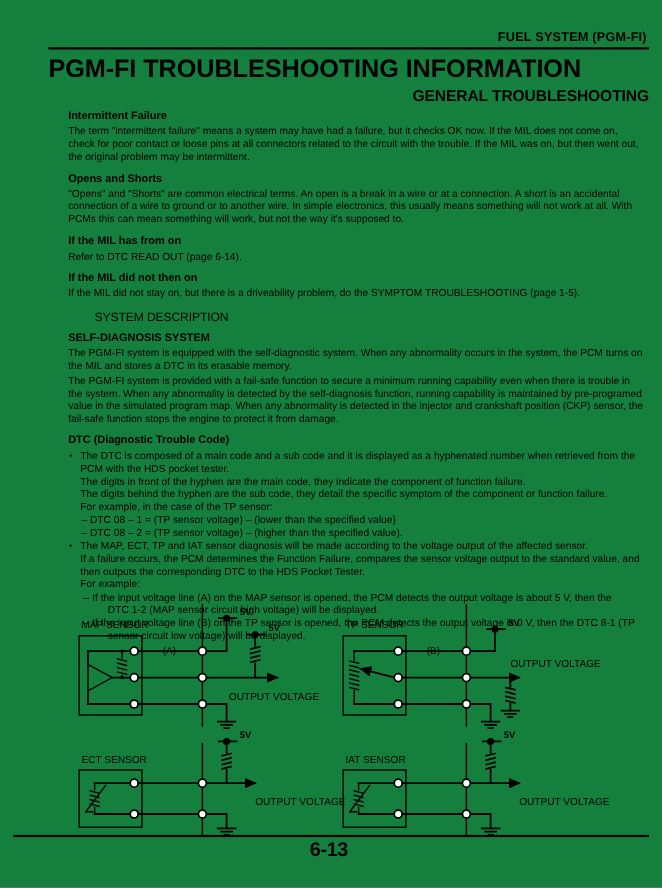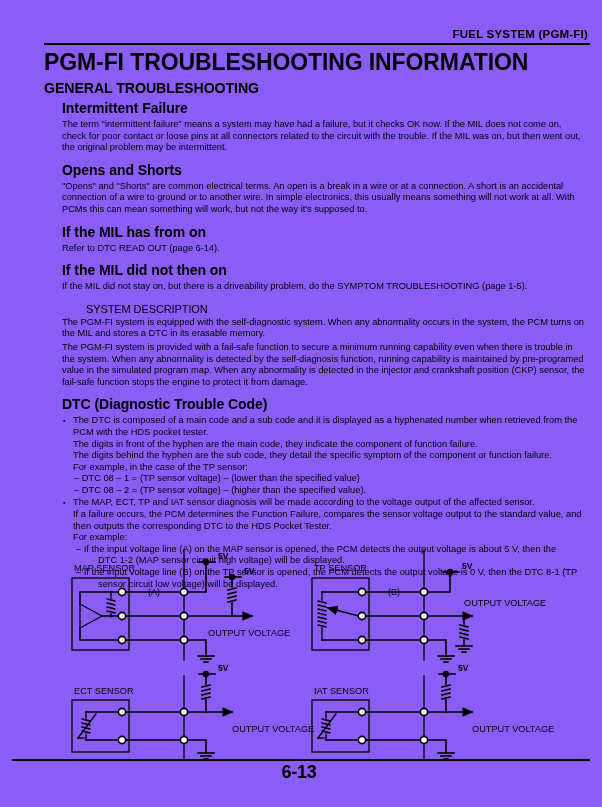--- a/index.html
+++ b/index.html
@@ -8,21 +8,21 @@
     padding: 0;
     background: #8a8a8a;
   }
   body {
     font-family: "Liberation Sans", sans-serif;
   }
   .page {
     position: relative;
     width: 602px;
     height: 807px;
-    background: #8b5cf6;
+    background: #15803d;
     overflow: hidden;
     box-sizing: border-box;
   }
   
   .header-area {
     position: absolute;
     top: 28px;
     left: 44px;
     right: 12px;
   }
@@ -46,30 +46,31 @@
     letter-spacing: -0.1px;
     margin-top: 4px;
     color: #000;
   }
   .title-sub {
     font-size: 14.2px;
     font-weight: bold;
     letter-spacing: -0.1px;
     margin-top: 4px;
     color: #000;
+    text-align: right;
   }
   
   .content {
     position: absolute;
     left: 62px;
     right: 14px;
     top: 92px;
   }
   .h3 {
-    font-size: 14px;
+    font-size: 10px;
     font-weight: bold;
     color: #000;
     margin-top: 8px;
     margin-bottom: 3px;
     letter-spacing: -0.05px;
   }
   .h2 {
     font-size: 11px;
     font-weight: normal;
     color: #000;
@@ -185,20 +186,21 @@
     <p class="t">"Opens" and "Shorts" are common electrical terms. An open is a break in a wire or at a connection. A short is an accidental connection of a wire to ground or to another wire. In simple electronics, this usually means something will not work at all. With PCMs this can mean something will work, but not the way it's supposed to.</p>
 
     <div class="h3">If the MIL has from on</div>
     <p class="t">Refer to DTC READ OUT (page 6-14).</p>
 
     <div class="h3">If the MIL did not then on</div>
     <p class="t">If the MIL did not stay on, but there is a driveability problem, do the SYMPTOM TROUBLESHOOTING (page 1-5).</p>
 
     <div class="h2">SYSTEM DESCRIPTION</div>
 
+    <div class="h2b">SELF-DIAGNOSIS SYSTEM</div>
     <p class="t">The PGM-FI system is equipped with the self-diagnostic system. When any abnormality occurs in the system, the PCM turns on the MIL and stores a DTC in its erasable memory.</p>
 
     <p class="t">The PGM-FI system is provided with a fail-safe function to secure a minimum running capability even when there is trouble in the system. When any abnormality is detected by the self-diagnosis function, running capability is maintained by pre-programed value in the simulated program map. When any abnormality is detected in the injector and crankshaft position (CKP) sensor, the fail-safe function stops the engine to protect it from damage.</p>
 
     <div class="h3">DTC (Diagnostic Trouble Code)</div>
 
     <ul class="bul">
       <li>
         <span>The DTC is composed of a main code and a sub code and it is displayed as a hyphenated number when retrieved from the PCM with the HDS pocket tester.</span>
       </li>

